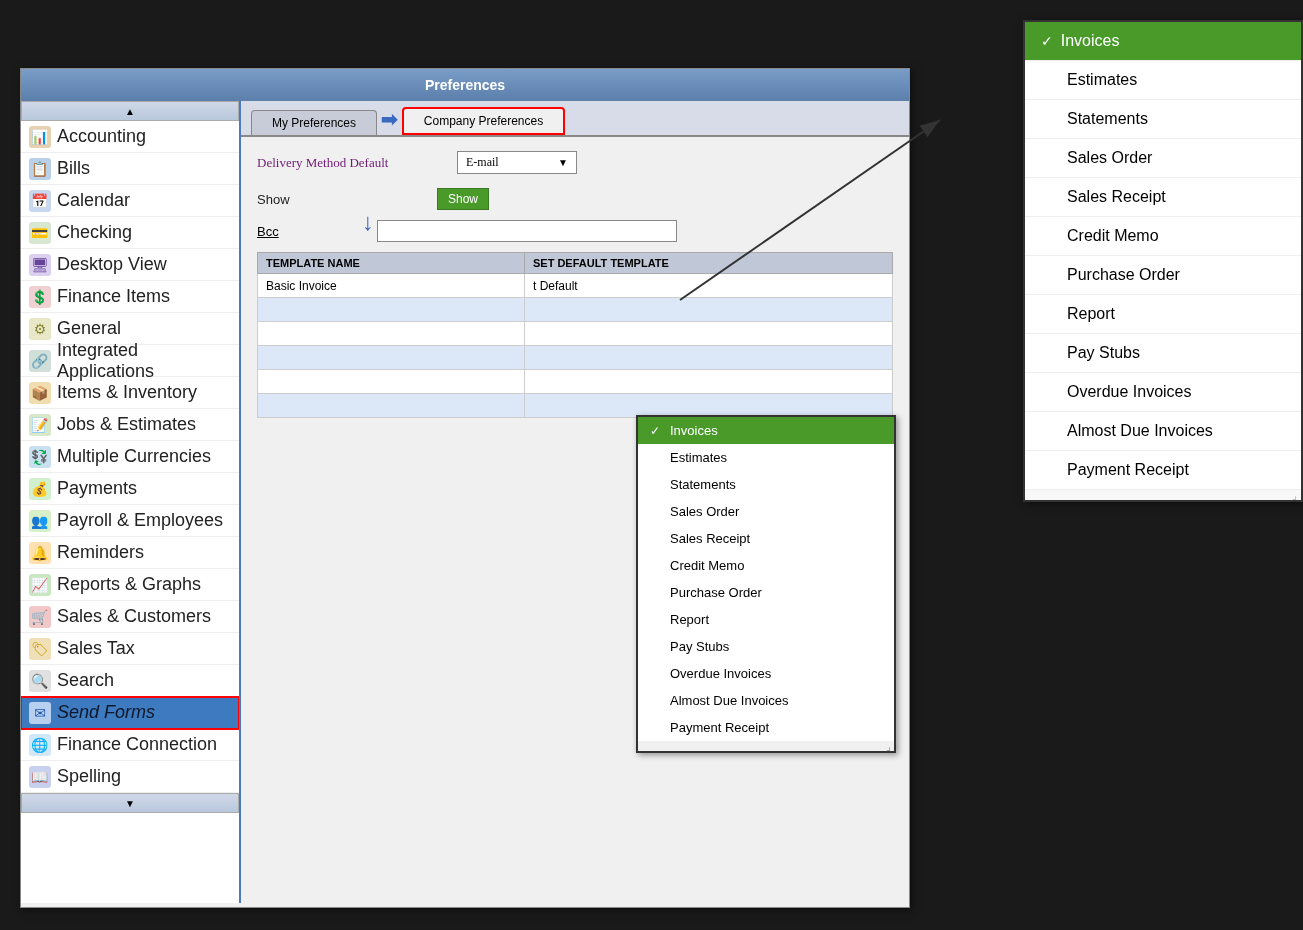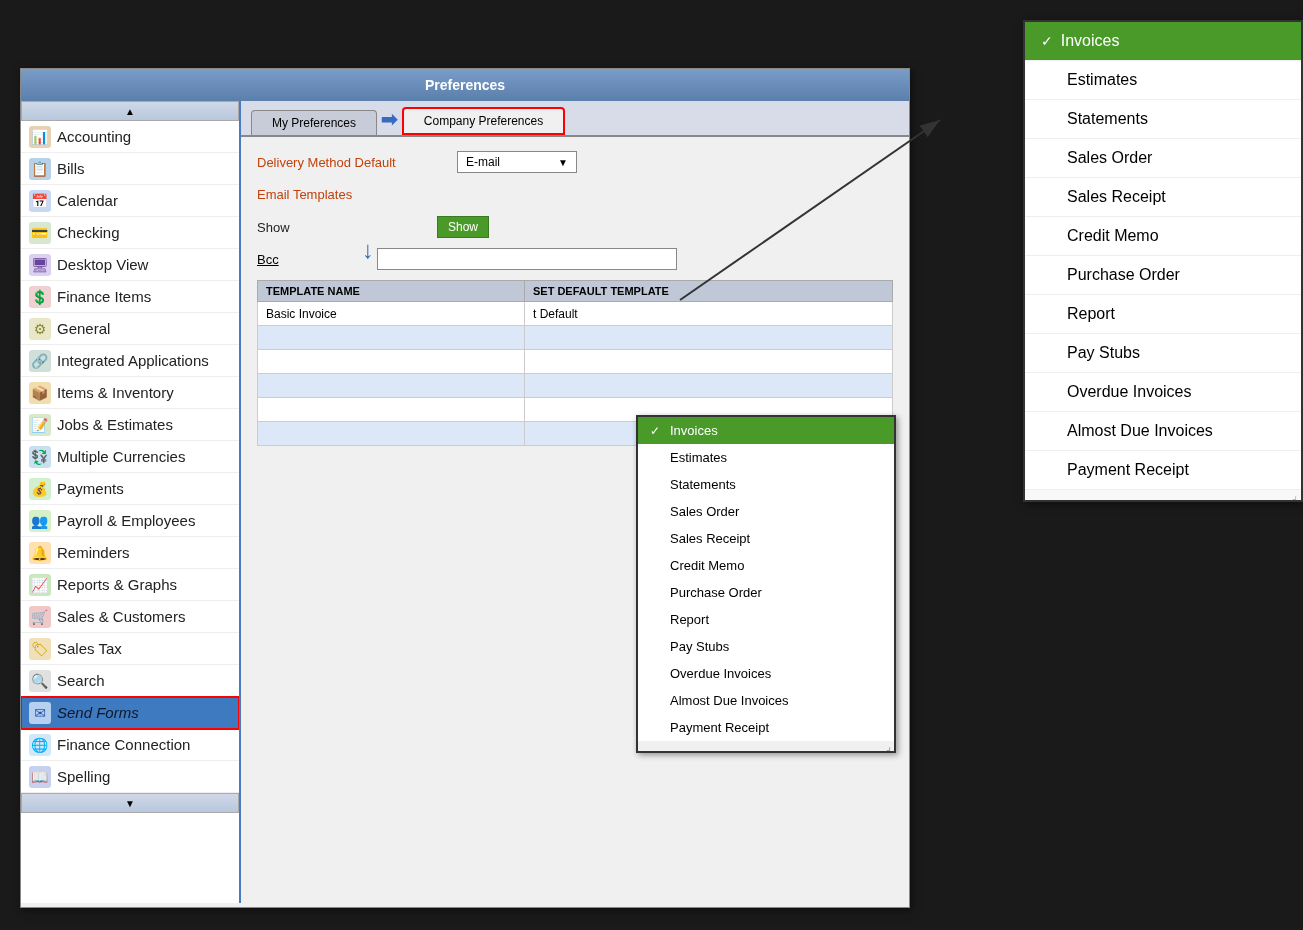--- a/index.html
+++ b/index.html
@@ -64,21 +64,21 @@
       margin-right: 6px;
       flex-shrink: 0;
       border-radius: 3px;
       display: flex;
       align-items: center;
       justify-content: center;
       font-size: 14px;
     }
 
     .sidebar-label {
-      font-size: 15px;
+      font-size: 18px;
       color: #222;
     }
 
     
     .sidebar-item.send-forms-highlight {
       background: #3d7abf;
       outline: 2px solid red;
       outline-offset: -2px;
     }
 
@@ -127,27 +127,29 @@
 
     .field-row {
       display: flex;
       align-items: center;
       margin-bottom: 14px;
     }
 
     .field-label {
       width: 200px;
       font-size: 13px;
-      color: #c2410c;
+      color: #701a75;
+      font-family: Liberation Serif, serif;
     }
 
     .field-value {
       display: flex;
       align-items: center;
       gap: 4px;
+      font-family: Liberation Serif, serif;
     }
 
     .dropdown-box {
       background: white;
       border: 1px solid #888;
       padding: 3px 8px;
       font-size: 12px;
       min-width: 120px;
       display: flex;
       align-items: center;
@@ -449,23 +451,20 @@
         <div class="field-row">
           <div class="field-label">Delivery Method Default</div>
           <div class="field-value">
             <div class="dropdown-box">
               <span>E-mail</span>
               <span class="dropdown-arrow">▼</span>
             </div>
           </div>
         </div>
 
-        <div class="field-row">
-          <div class="field-label">Email Templates</div>
-        </div>
 
         <div class="show-row" style="position:relative;">
           <div class="show-label">
             <span>Show</span>
           </div>
           <div style="display:flex; align-items:center; gap:8px;">
 
             <span style="color:#3a6abf; font-size:24px; position:absolute; left:105px; top:20px;">↓</span>
             <button class="green-show-btn" style="margin-left:60px;">Show</button>
           </div>

